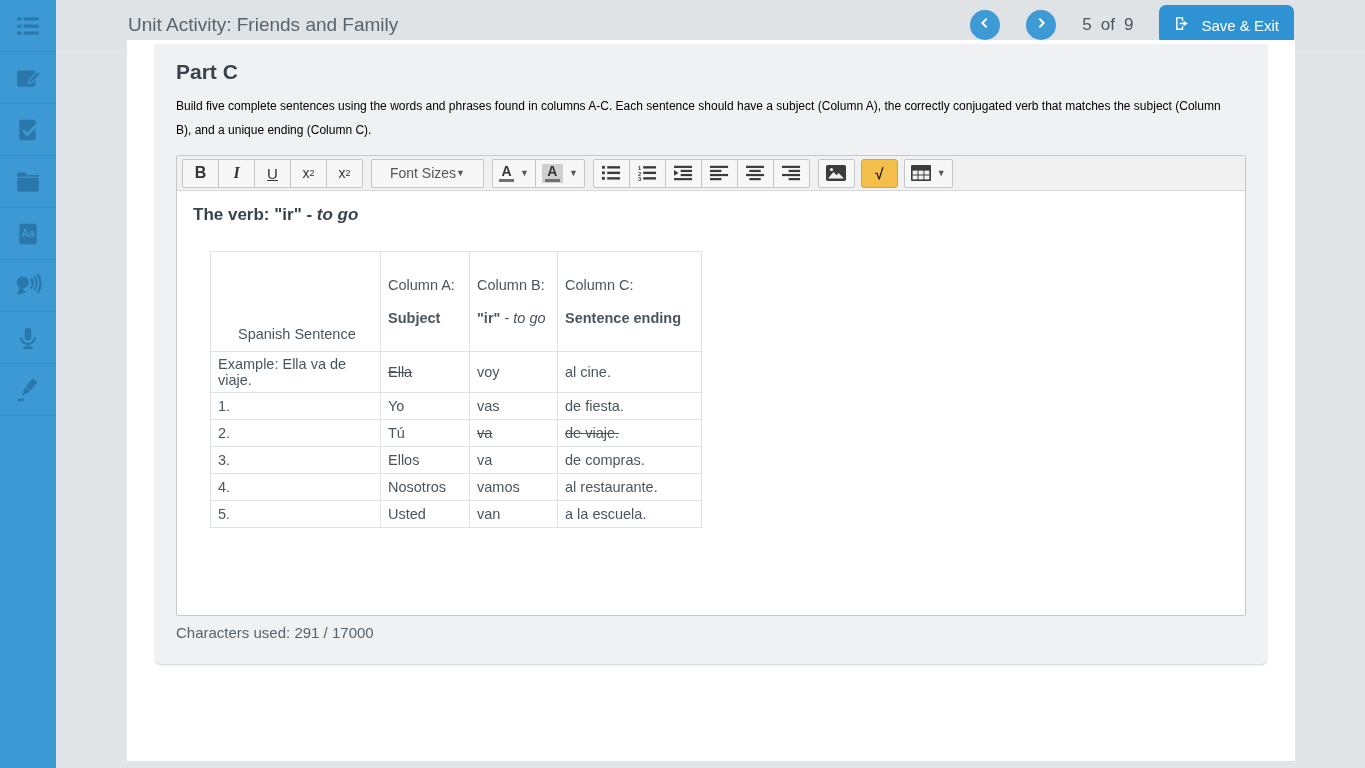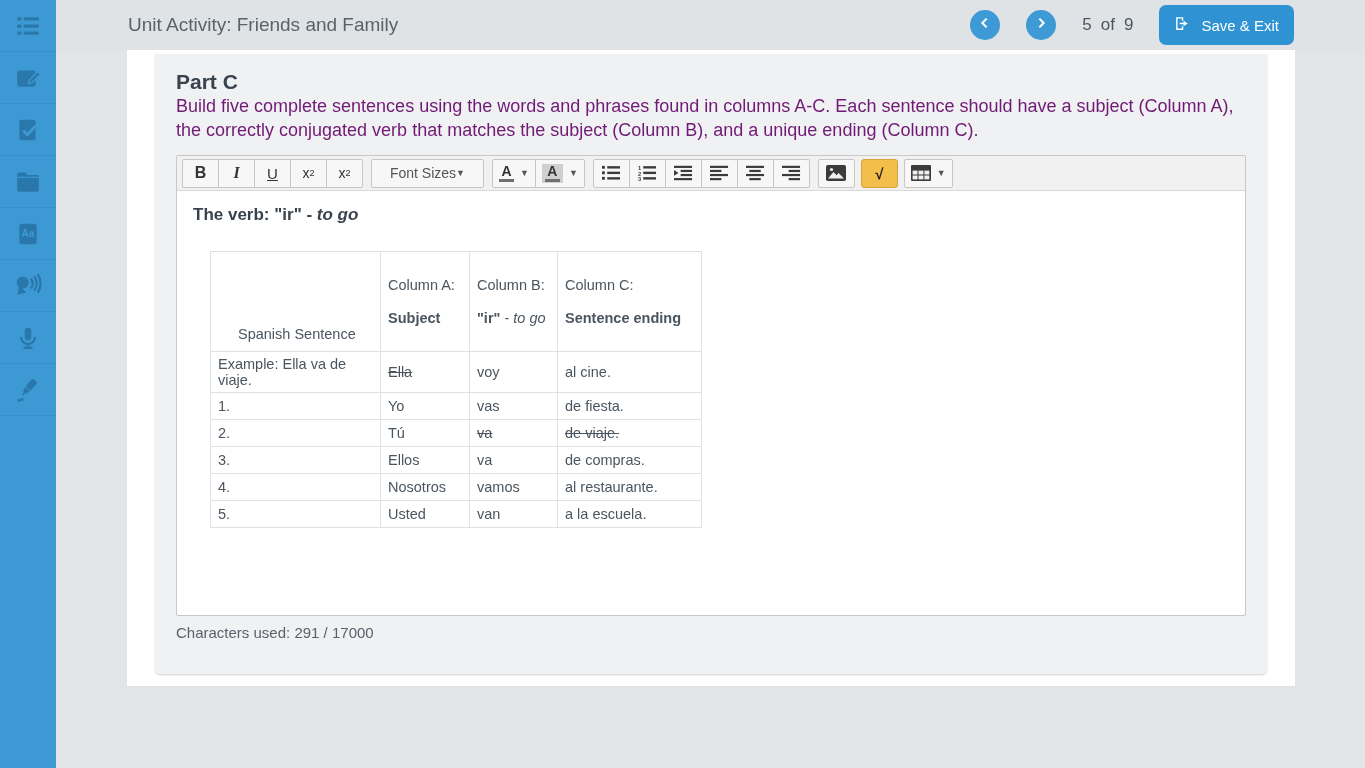--- a/index.html
+++ b/index.html
@@ -22,25 +22,25 @@
   .topbar { position:absolute; left:56px; top:0; right:0; height:50px; background:#e0e3e6; }
   .topbar-title { position:absolute; left:72px; top:0; line-height:50px; font-size:19px; color:#59636c; white-space:nowrap; }
   .topbar-right { position:absolute; right:71px; top:0; height:50px; display:flex; align-items:center; gap:26px; }
   .nav-circle { width:30px; height:30px; border-radius:50%; background:#3d9ad5; display:flex; align-items:center; justify-content:center; cursor:pointer; }
   .page-ind { display:flex; gap:9px; font-size:17px; color:#4c555e; }
   .save-btn { height:40px; background:#2f93d3; color:#fff; border:none; border-radius:7px;
               display:flex; align-items:center; gap:10px; padding:0 15px; font-size:15px;
               font-family:inherit; cursor:pointer; }
 
   
-  .card { position:absolute; left:127px; top:50px; width:1168px; height:636px; background:#ffffff; }
+  .card { position:absolute; left:127px; top:40px; width:1168px; height:721px; background:#ffffff; }
   .panel { position:absolute; left:28px; top:4px; width:1112px; height:620px; background:#f0f1f3;
            border-radius:0 0 5px 5px; box-shadow:0 1px 2px rgba(0,0,0,0.18); padding:0 21px; }
   .part-title { margin-top:16px; font-size:21px; font-weight:700; color:#39434d; }
-  .instructions { margin-top:0; font-size:18px; line-height:24px; color:#701a75; max-width:1060px; }
+  .instructions { margin-top:10px; font-size:12px; line-height:24px; color:#000000; max-width:1060px; }
 
   
   .editor { margin-top:13px; width:1070px; background:#fff; border:1px solid #c8c8c8; border-radius:2px; }
   .ed-toolbar { height:35px; background:#f1f1f2; border-bottom:1px solid #d9d9d9;
                 display:flex; align-items:center; padding:0 5px; gap:8px; }
   .grp { display:flex; }
   .tb-btn { height:29px; min-width:37px; padding:0 6px; background:#f7f7f7; border:1px solid #c6c6c6;
             margin-left:-1px; display:flex; align-items:center; justify-content:center;
             font-size:15px; color:#333; cursor:pointer; }
   .grp .tb-btn:first-child { margin-left:0; border-radius:2px 0 0 2px; }

